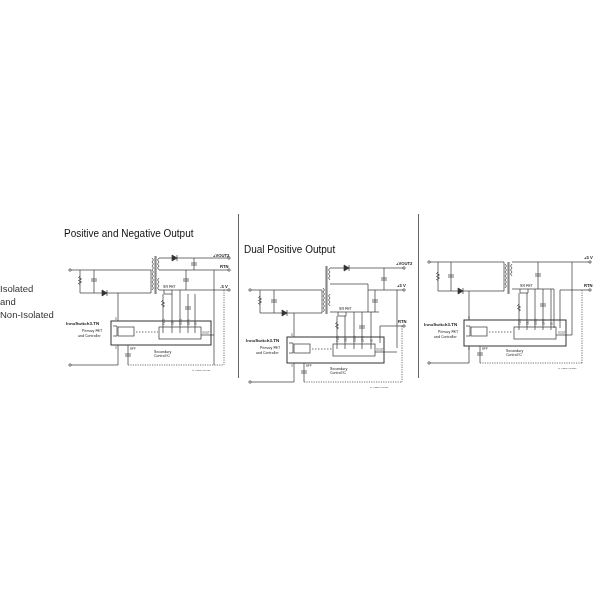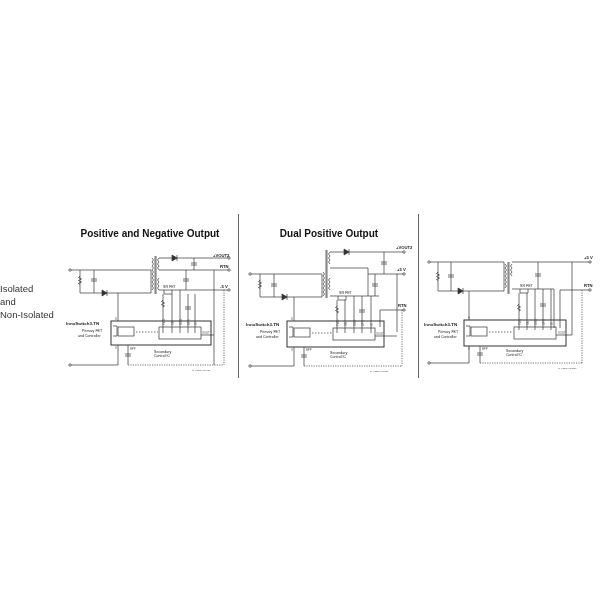--- a/index.html
+++ b/index.html
@@ -1,19 +1,19 @@
 <!DOCTYPE html>
 <html><head>
 <meta charset="utf-8">
 <style>
   html, body { margin:0; padding:0; background:#ffffff; }
   body { width:600px; height:600px; position:relative; overflow:hidden; font-family:"Liberation Sans", sans-serif; color:#222; }
   .side-label { position:absolute; left:0; top:282px; width:62px; text-align:left; font-size:9.5px; line-height:13px; color:#333; }
   .panel { position:absolute; top:222px; height:156px; }
-  .panel-title { position:absolute; left:0; right:0; top:6px; text-align:center; font-weight:bold; font-size:10px; color:#111; }
+  .panel-title { position:absolute; left:0; right:0; top:6px; font-weight:normal; font-size:10px; color:#111; }
   .panel svg { position:absolute; left:0; top:0; }
   .divider { position:absolute; top:214px; width:1px; height:164px; background:#666; }
   svg text { font-family:"Liberation Sans", sans-serif; fill:#222; }
   .lbl { font-size:4.2px; font-weight:bold; }
   .sm { font-size:3.6px; }
   .tiny { font-size:2.8px; fill:#555; }
   .ic { font-size:4.4px; font-weight:bold; }
 </style>
 </head>
 <body>
@@ -110,21 +110,21 @@
     <text class="tiny" transform="translate(110,103) rotate(-90)">SR</text>
     <text class="tiny" transform="translate(118,103) rotate(-90)">GND</text>
     <text class="tiny" transform="translate(126,103) rotate(-90)">BPS</text>
     <text class="tiny" transform="translate(133,103) rotate(-90)">IS</text>
     <text class="tiny" x="128" y="149" style="font-size:2.4px">PI-9338b-062421</text>
   </svg>
 </div>
 
 <div class="divider" style="left:238px;"></div>
 
-<div class="panel" style="left:244px; width:170px;">
+<div class="panel" style="left:244px; width:170px;margin-top:16px;">
   <div class="panel-title">Dual Positive Output</div>
   <svg width="170" height="156" viewBox="0 0 170 156">
     <g stroke="#333" stroke-width="0.7" fill="none">
       <line x1="6" y1="52" x2="78" y2="52"></line>
       <circle cx="6" cy="52" r="1.2" fill="#fff"></circle>
       <line x1="6" y1="144" x2="50" y2="144"></line>
       <circle cx="6" cy="144" r="1.2" fill="#fff"></circle>
       <line x1="16" y1="52" x2="16" y2="75"></line>
       <path d="M16,58 l-1.5,1.5 l3,1.5 l-3,1.5 l3,1.5 l-3,1.5 l1.5,1"></path>
       <line x1="30" y1="52" x2="30" y2="75"></line>

